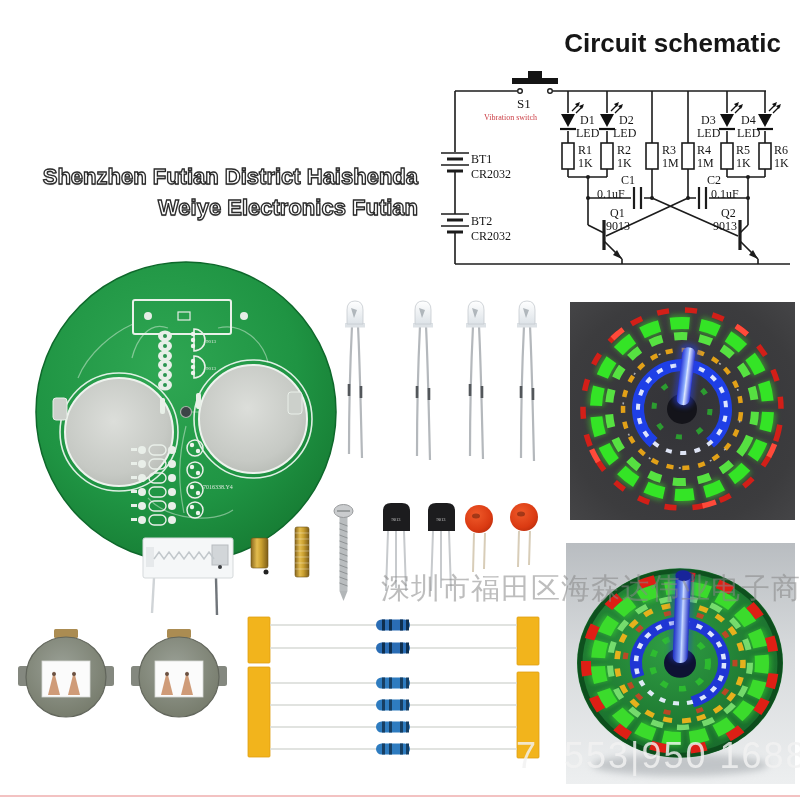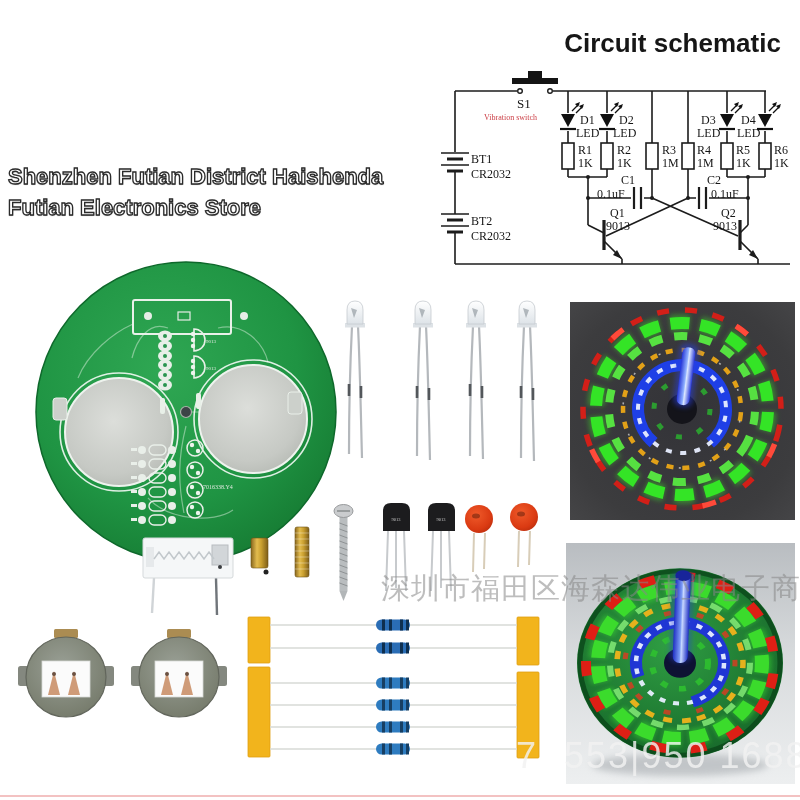--- a/index.html
+++ b/index.html
@@ -7,21 +7,21 @@
     width:800px;height:800px;position:relative;background:#ffffff;
     overflow:hidden;font-family:"Liberation Sans",sans-serif;
   }
   .abs{position:absolute;}
   .schem-title{
     left:540px;top:28px;width:265px;text-align:center;
     font-size:26px;font-weight:bold;color:#161616;letter-spacing:0px;
     font-family:"Liberation Sans",sans-serif;
   }
   .store-overlay{
-    left:8px;top:161px;width:410px;text-align:left;
+    left:8px;top:161px;width:410px;text-align:right;
     font-size:22px;font-weight:bold;line-height:31px;color:#ffffff;
     -webkit-text-stroke:1.3px #2b2b2b;
     text-shadow:0 0 1px #333,0 1px 1px rgba(0,0,0,.35);
     font-family:"Liberation Sans",sans-serif;z-index:40;
   }
   .wm-cn{
     left:381px;top:569px;width:460px;white-space:nowrap;
     font-size:29px;letter-spacing:1px;color:rgba(135,135,135,0.55);
     z-index:60;font-family:"Liberation Sans",sans-serif;
   }
@@ -172,21 +172,21 @@
     <text x="711" y="198">0.1uF</text>
     <text x="610" y="217">Q1</text>
     <text x="606" y="230">9013</text>
     <text x="721" y="217">Q2</text>
     <text x="713" y="230">9013</text>
   </g>
 </svg>
 
 <div class="abs store-overlay">
   <div>Shenzhen Futian District Haishenda</div>
-  <div>Futian Electronics Store</div>
+  <div>Weiye Electronics Futian</div>
 </div>
 
 <svg class="abs" style="left:28px;top:258px" width="318" height="312" viewBox="0 0 318 312">
   <defs>
     <radialGradient id="pcbG" cx="42%" cy="36%" r="75%">
       <stop offset="0%" stop-color="#2fa753"></stop>
         <stop offset="60%" stop-color="#1f9443"></stop>
         <stop offset="100%" stop-color="#14752f"></stop>
     </radialGradient>
     <radialGradient id="padG" cx="45%" cy="40%" r="70%">

